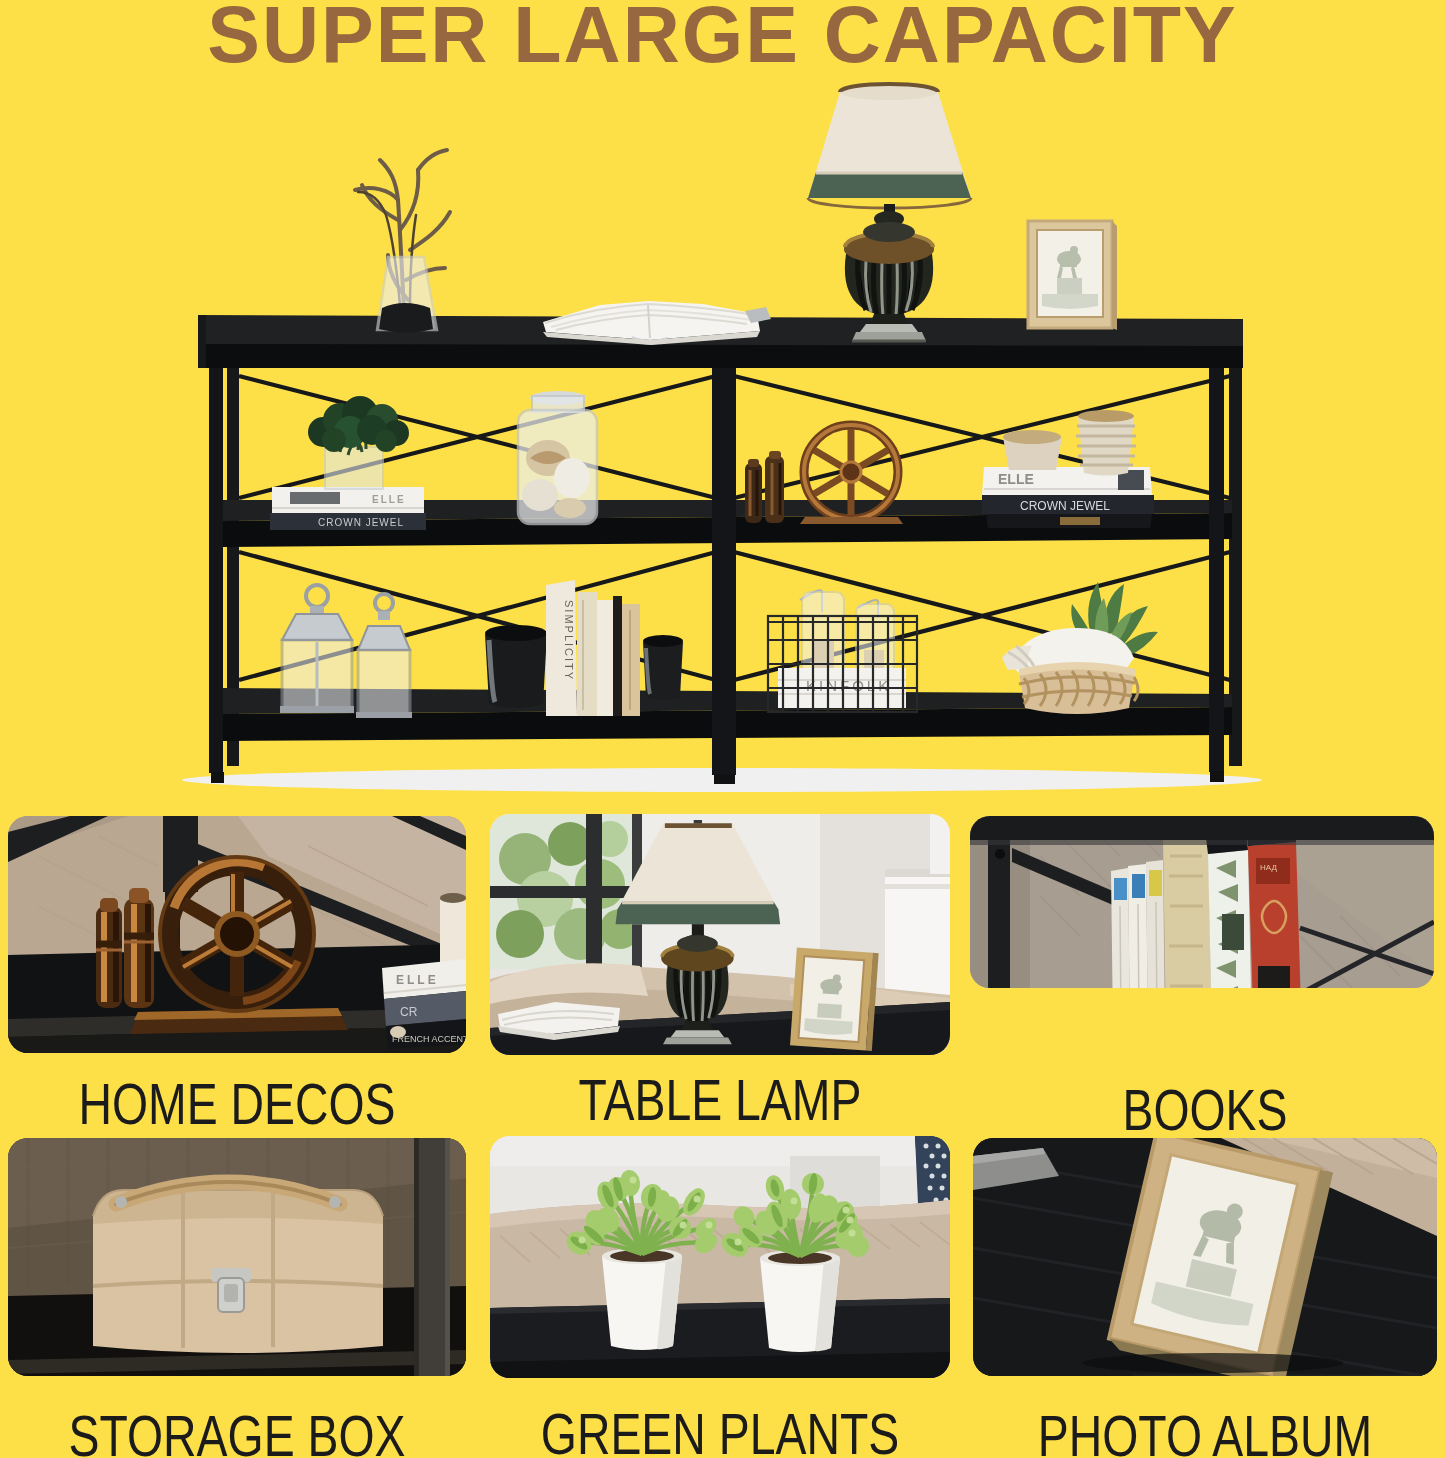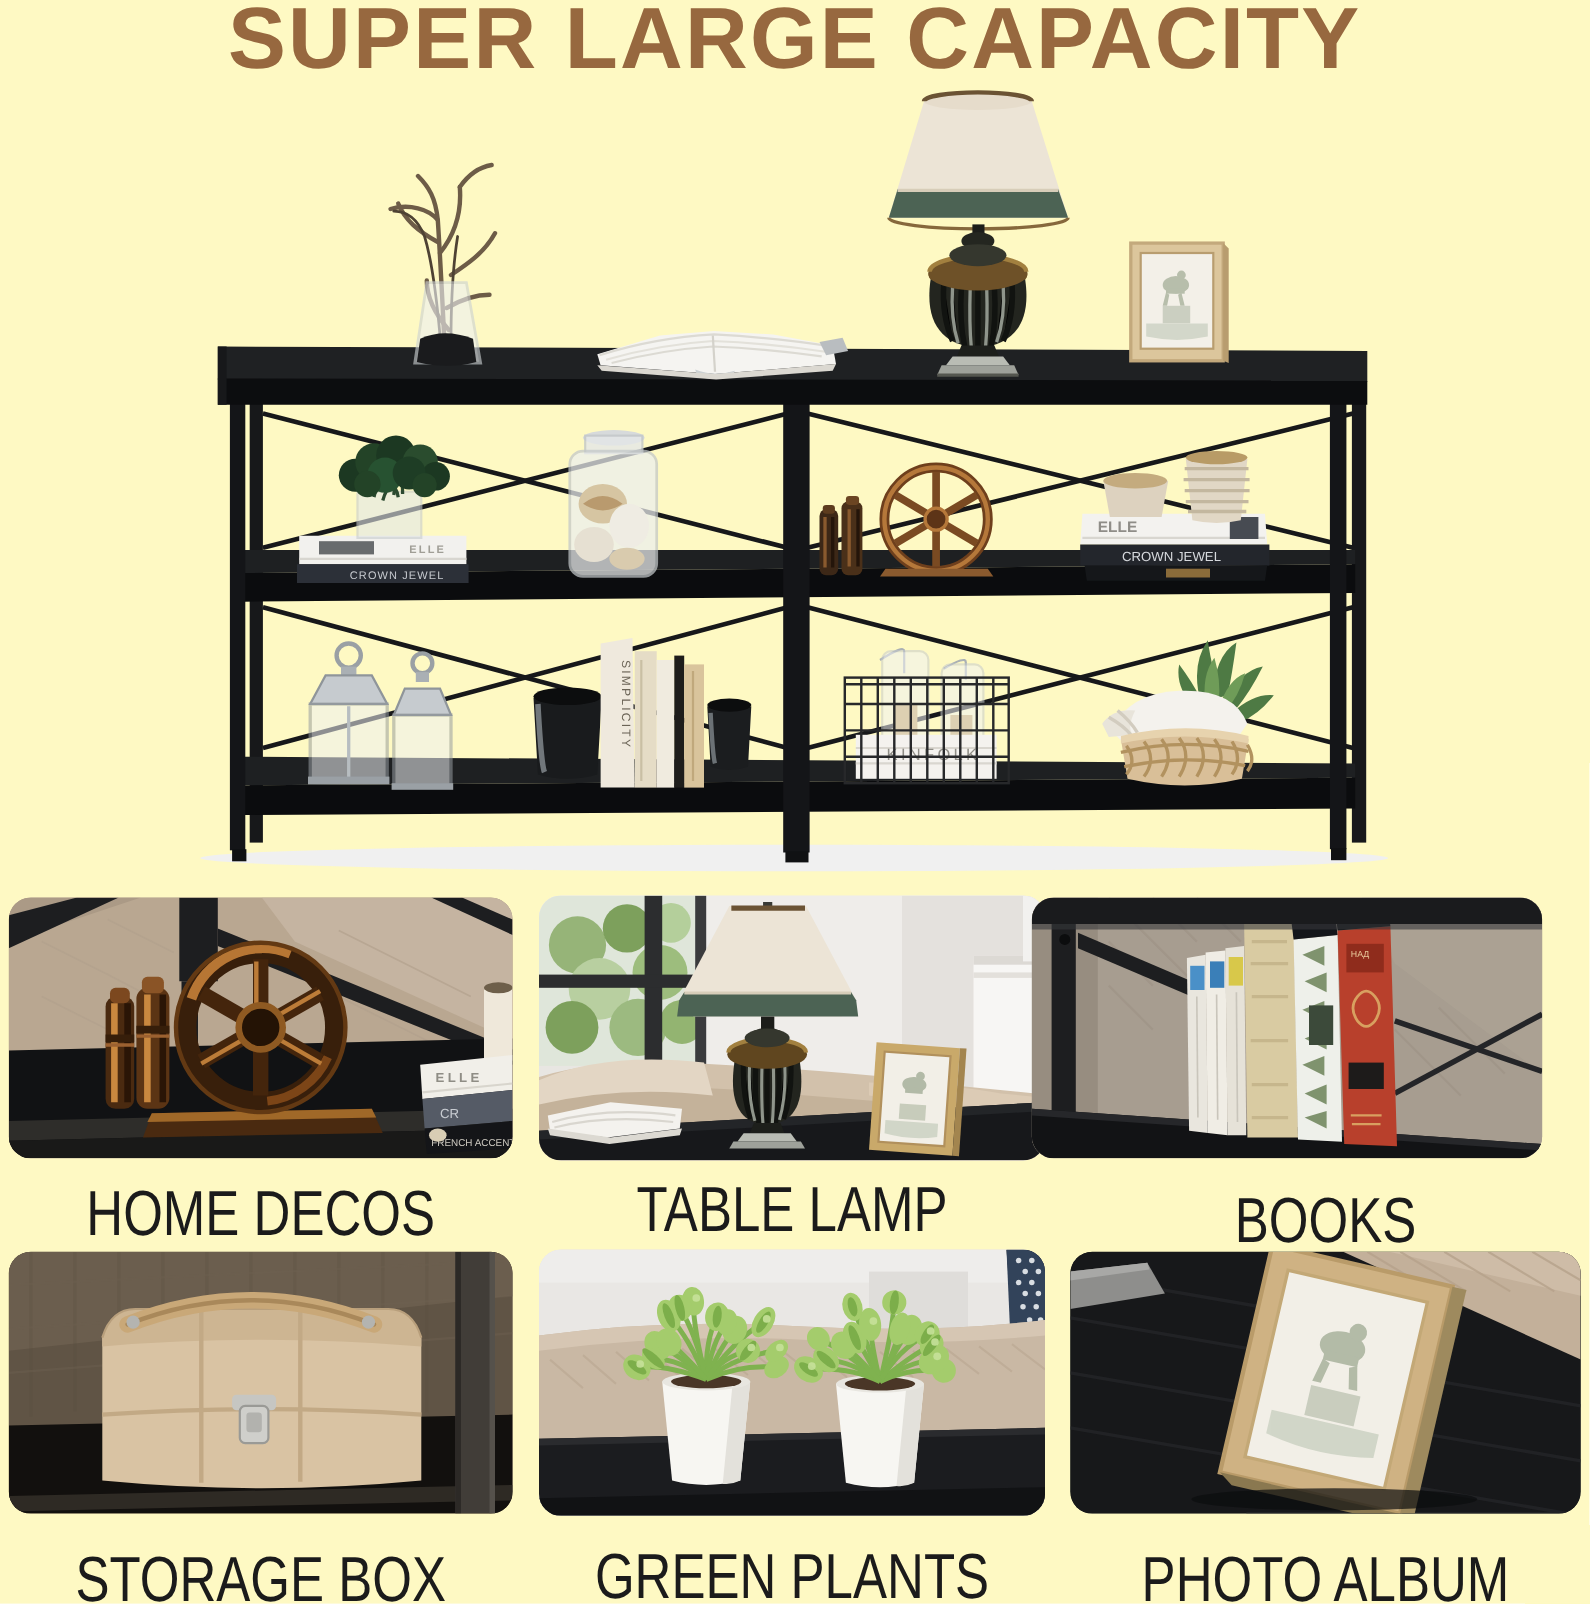--- a/index.html
+++ b/index.html
@@ -1,16 +1,16 @@
 <!DOCTYPE html>
 <html><head>
 <meta charset="utf-8">
 <style>
   html,body{margin:0;padding:0;background:#fff;}
-  #page{position:relative;width:1445px;height:1458px;background:#fef9c3;overflow:hidden;font-family:"Liberation Sans",sans-serif;}
+  #page{position:relative;width:1445px;height:1458px;background:#fde047;overflow:hidden;font-family:"Liberation Sans",sans-serif;}
   .abs{position:absolute;}
   .tile{position:absolute;border-radius:20px;overflow:hidden;}
   .lbl{position:absolute;color:#1b1b1b;font-size:58px;letter-spacing:0;text-align:center;white-space:nowrap;transform:scaleX(.8);}
 </style>
 </head>
 <body>
 <div id="page">
 
   <div class="abs" style="left:0;top:-11px;width:1445px;text-align:center;color:#97683f;font-weight:bold;font-size:79px;letter-spacing:2px;">SUPER LARGE CAPACITY</div>
 
@@ -465,21 +465,21 @@
         <ellipse cx="237" cy="133" rx="22" ry="9" fill="#35372e"></ellipse>
         <path d="M224,216 h26 l4,10 h-34 Z" fill="#1d1f1b"></path>
         <polygon points="214,226 260,226 266,234 208,234" fill="#b9bcb4"></polygon>
         <polygon points="204,234 270,234 274,241 200,241" fill="#9ea19a"></polygon>
       </g>
     </svg>
   </div>
 
   <div class="lbl" style="left:490px;top:1066px;width:460px;">TABLE LAMP</div>
 
-  <div class="tile" style="left:938px;top:816px;width:464px;height:237px;background:#a69c8f;">
+  <div class="tile" style="left:970px;top:816px;width:464px;height:172px;background:#a69c8f;">
     <svg width="464" height="237" viewBox="0 0 464 237">
 
       <g>
         <rect x="0" y="0" width="464" height="237" fill="#a79d90"></rect>
         <polygon points="300,0 464,0 464,160 330,60" fill="#aca293" opacity="0.9"></polygon>
         <polygon points="0,0 60,0 60,237 0,237" fill="#978d80"></polygon>
         <g stroke="#9d9285" stroke-width="2" opacity="0.6">
           <path d="M70,0 l40,40 M110,0 l40,40 M150,0 l40,40 M70,40 l40,40 M110,40 l40,40 M70,80 l40,40 M330,120 l60,60 M370,100 l60,60"></path>
         </g>
       </g>

